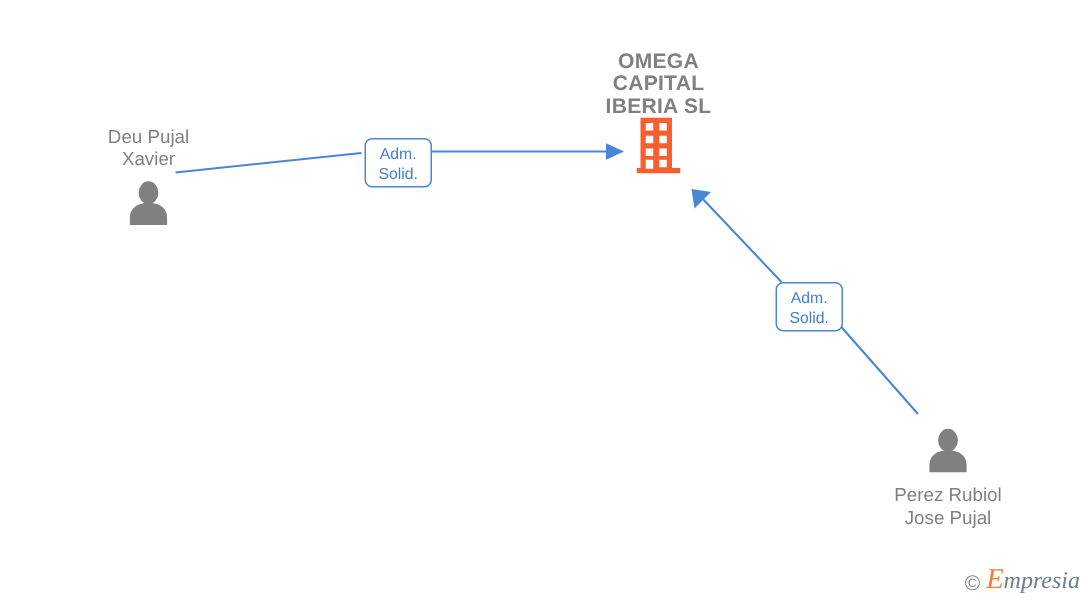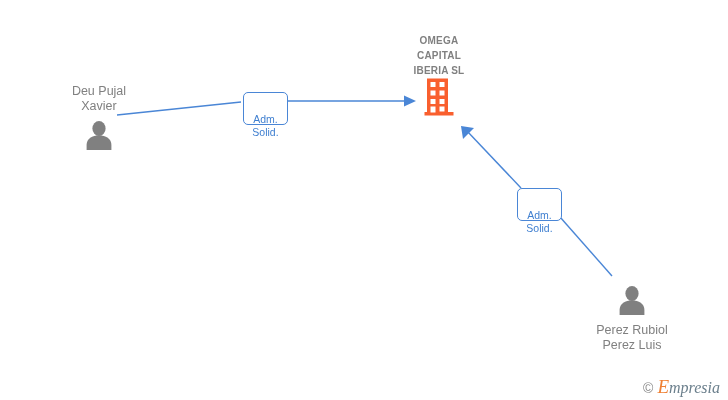--- a/index.html
+++ b/index.html
@@ -44,21 +44,21 @@
   }
 
   
   .company-node {
     position: absolute;
     width: 160px;
     text-align: center;
   }
   .company-label {
     color: #808080;
-    font-size: 10px;
+    font-size: 14px;
     font-weight: bold;
     line-height: 15px;
     white-space: pre-line;
     letter-spacing: .2px;
   }
   .company-icon {
     display: block;
     margin: 0 auto;
   }
 
@@ -66,21 +66,21 @@
   .edge-label {
     position: absolute;
     box-sizing: border-box;
     background: #ffffff;
     border: 1.4px solid #4a86d6;
     border-radius: 5px;
     color: #3f7fd0;
     font-size: 10.5px;
     line-height: 13px;
     text-align: center;
-    padding: 20px 0 4px 0;
+    padding: 4px 0 4px 0;
     white-space: pre-line;
   }
 
   
   #watermark {
     position: absolute;
     right: 8px;
     bottom: 4px;
     display: flex;
     align-items: center;
@@ -152,21 +152,21 @@
     </svg>
   </div>
 
   <div class="person-node" style="left:562px; top:285px;">
     <svg class="person-icon" width="32" height="30" viewBox="0 0 32 30" xmlns="http://www.w3.org/2000/svg">
       <ellipse cx="16" cy="8.5" rx="6.6" ry="7.6" fill="#808080"></ellipse>
       <path d="M 3.6 30 L 3.6 25 C 3.6 18.6 9.2 15.2 16 15.2
                C 22.8 15.2 28.4 18.6 28.4 25 L 28.4 30 Z" fill="#808080"></path>
     </svg>
     <div class="person-label" style="margin-top:8px;">Perez Rubiol
-Perez Luis</div>
+Jose Pujal</div>
   </div>
 
   <div class="edge-label" style="left:243px; top:92px; width:45px; height:33px;">Adm.
 Solid.</div>
 
   <div class="edge-label" style="left:517px; top:188px; width:45px; height:33px;">Adm.
 Solid.</div>
 
   <div id="watermark">
     <span class="wm-c">©</span>

